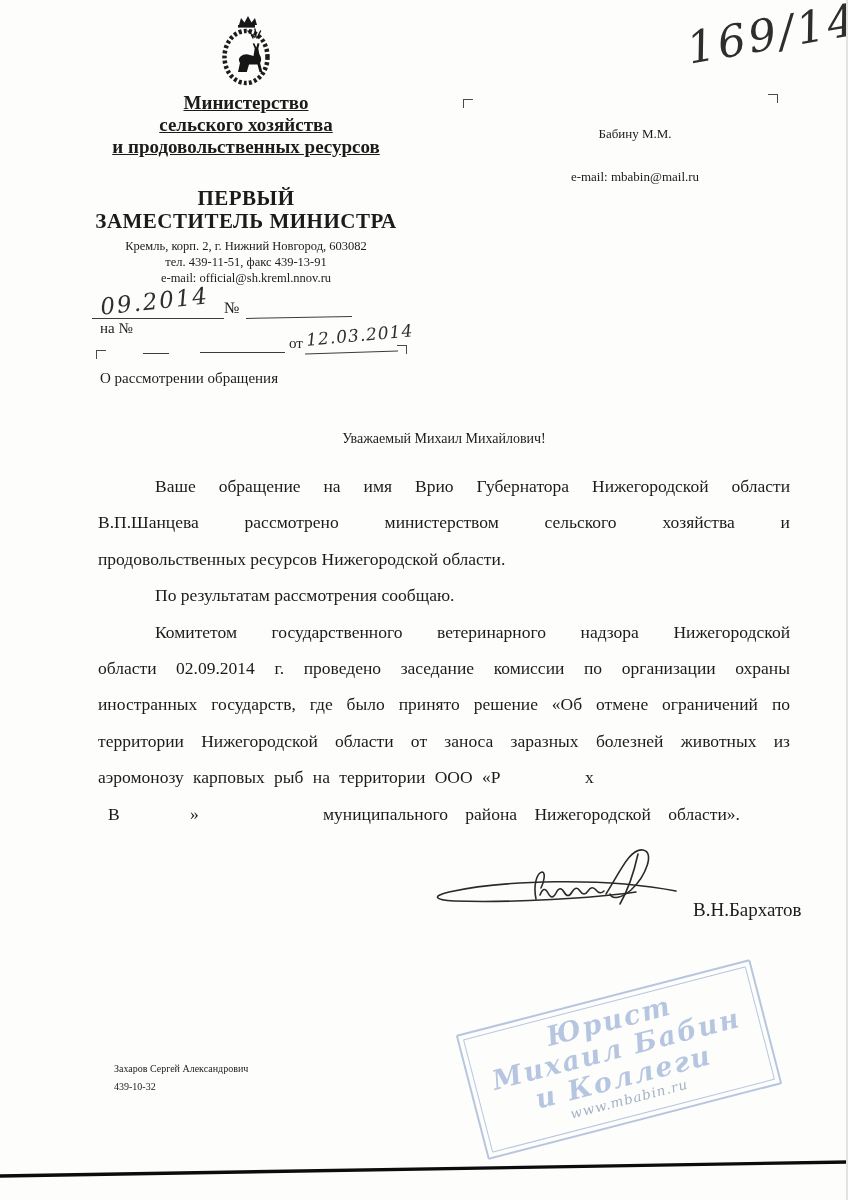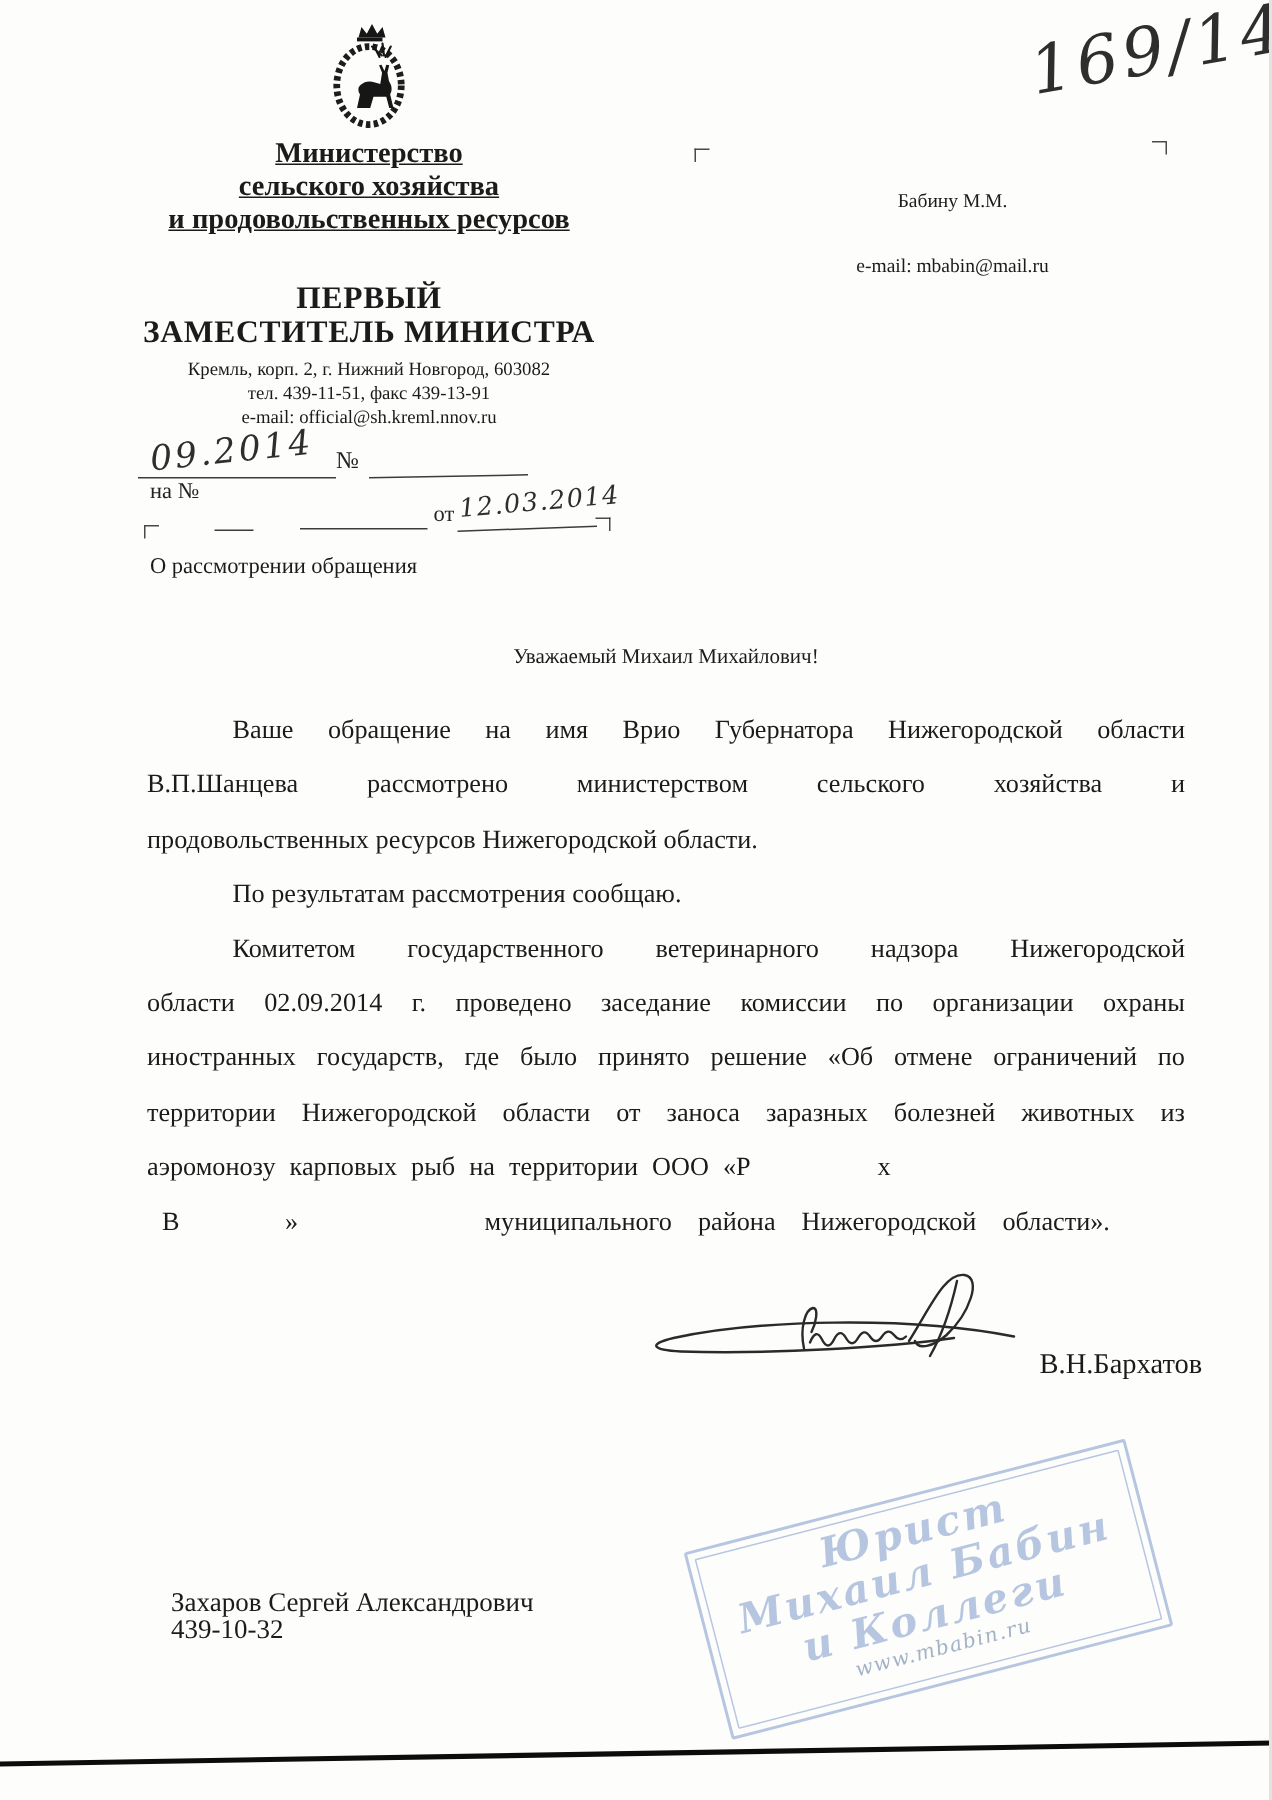--- a/index.html
+++ b/index.html
@@ -38,21 +38,21 @@
   .bline.stretch{text-align:justify;text-align-last:justify;}
   .bline.indent{padding-left:57px;}
   .bline.indent.stretch{width:635px;}
   .abs{position:absolute;top:0;}
   .ws{word-spacing:5px;}
   .ws-wide{word-spacing:13px;}
   
   .sig-script{position:absolute;left:424px;top:842px;width:266px;height:76px;}
   .sig-name{position:absolute;left:693px;top:879px;font-size:19px;margin-top:20px;}
   
-  .executor{position:absolute;left:114px;top:1060px;font-size:18px;line-height:17.5px;}
+  .executor{position:absolute;left:114px;top:1060px;font-size:10px;line-height:17.5px;}
   
   .stamp{
     position:absolute;left:467px;top:995px;width:300px;height:125px;
     transform:rotate(-14.5deg);border:2.5px solid #b7c6e0;border-radius:2px;
     display:flex;align-items:stretch;justify-content:stretch;
   }
   .stamp-inner{
     flex:1;margin:4px;border:1.7px solid #b7c6e0;border-radius:1px;
     text-align:center;font-weight:bold;font-style:italic;color:#b7c6e0;
     font-family:"DejaVu Serif",serif;padding-top:3px;

